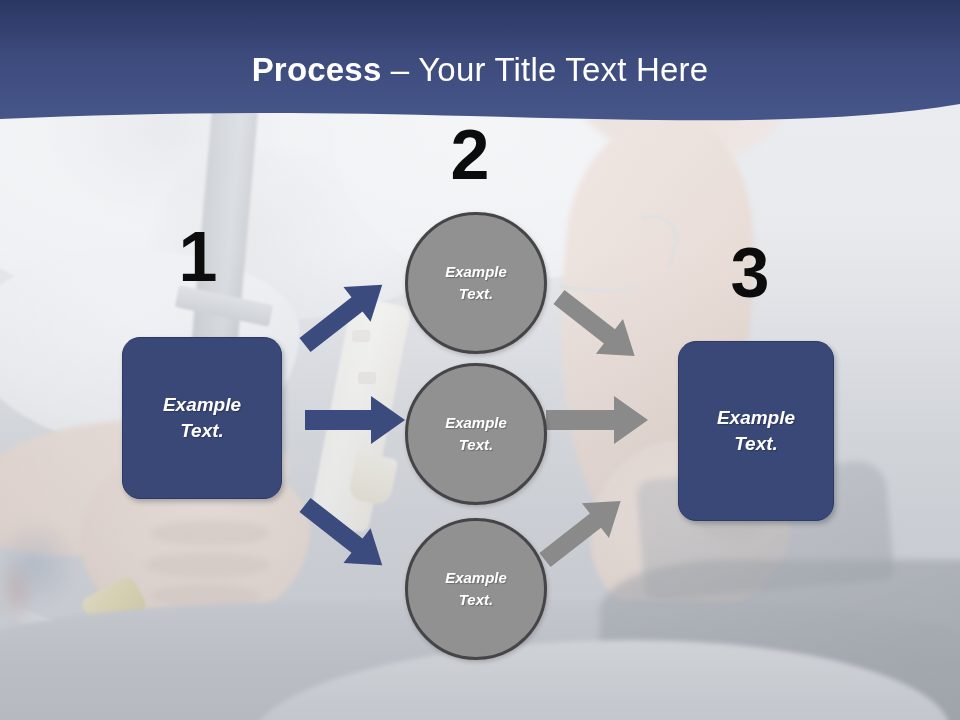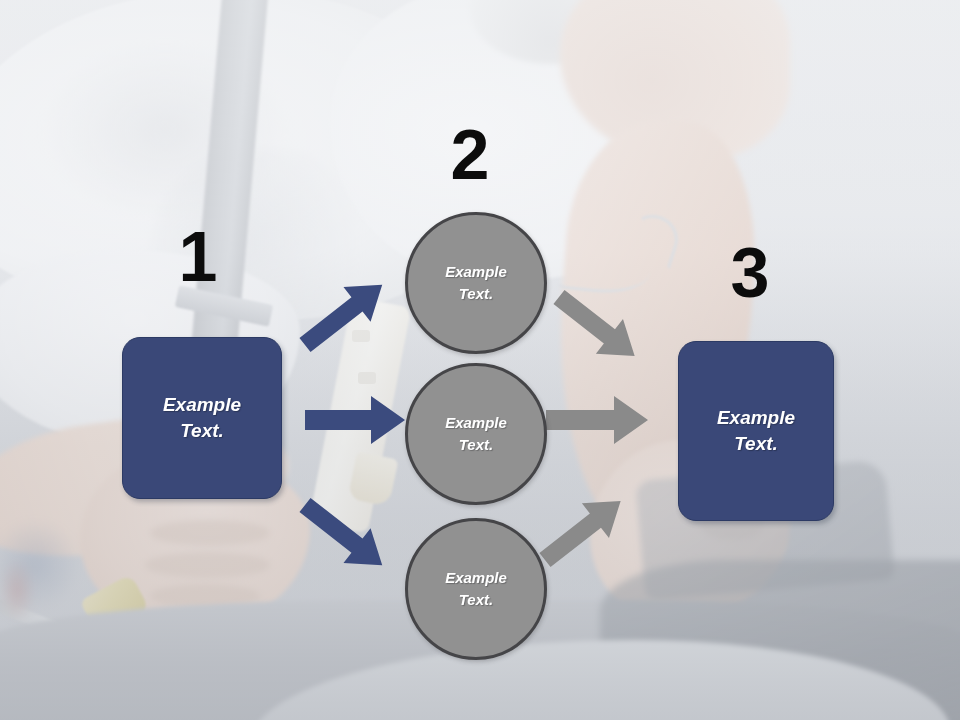--- a/index.html
+++ b/index.html
@@ -334,20 +334,37 @@
     <div class="ph engine-block"></div>
     <div class="ph engine"></div>
     <div class="ph engine-dark"></div>
     <div class="ph fender"></div>
     <div class="ph blue-bit"></div>
     <div class="ph red-bit"></div>
 
     <div id="photo-wash"></div>
   </div>
 
+  <div id="header">
+    <svg viewBox="0 0 960 132" preserveAspectRatio="none" aria-hidden="true">
+      <defs>
+        <linearGradient id="hdrGrad" x1="0" y1="0" x2="0" y2="1">
+          <stop offset="0" stop-color="#2b3762"></stop>
+          <stop offset="0.45" stop-color="#3c4a7c"></stop>
+          <stop offset="1" stop-color="#475689"></stop>
+        </linearGradient>
+      </defs>
+      <path d="M0,0 L960,0 L960,104
+               C830,126 660,121 470,116
+               C300,111 150,112 0,119 Z" fill="url(#hdrGrad)"></path>
+    </svg>
+    <div id="title">
+      <span class="strong">Process</span><span class="light"> – </span><span class="light">Your Title Text Here</span>
+    </div>
+  </div>
 
   <div class="arrow-layer">
     <svg style="left:0; top:0; width:960px; height:720px;" viewBox="0 0 960 720" aria-hidden="true">
 
       <g transform="translate(305,345) rotate(-38)">
         <path d="M0,-9 L66,-9 L66,-22 L98,0 L66,22 L66,9 L0,9 Z" fill="#3b4b7e"></path>
       </g>
 
       <g transform="translate(305,420)">
         <path d="M0,-10 L66,-10 L66,-24 L100,0 L66,24 L66,10 L0,10 Z" fill="#3b4b7e"></path>

